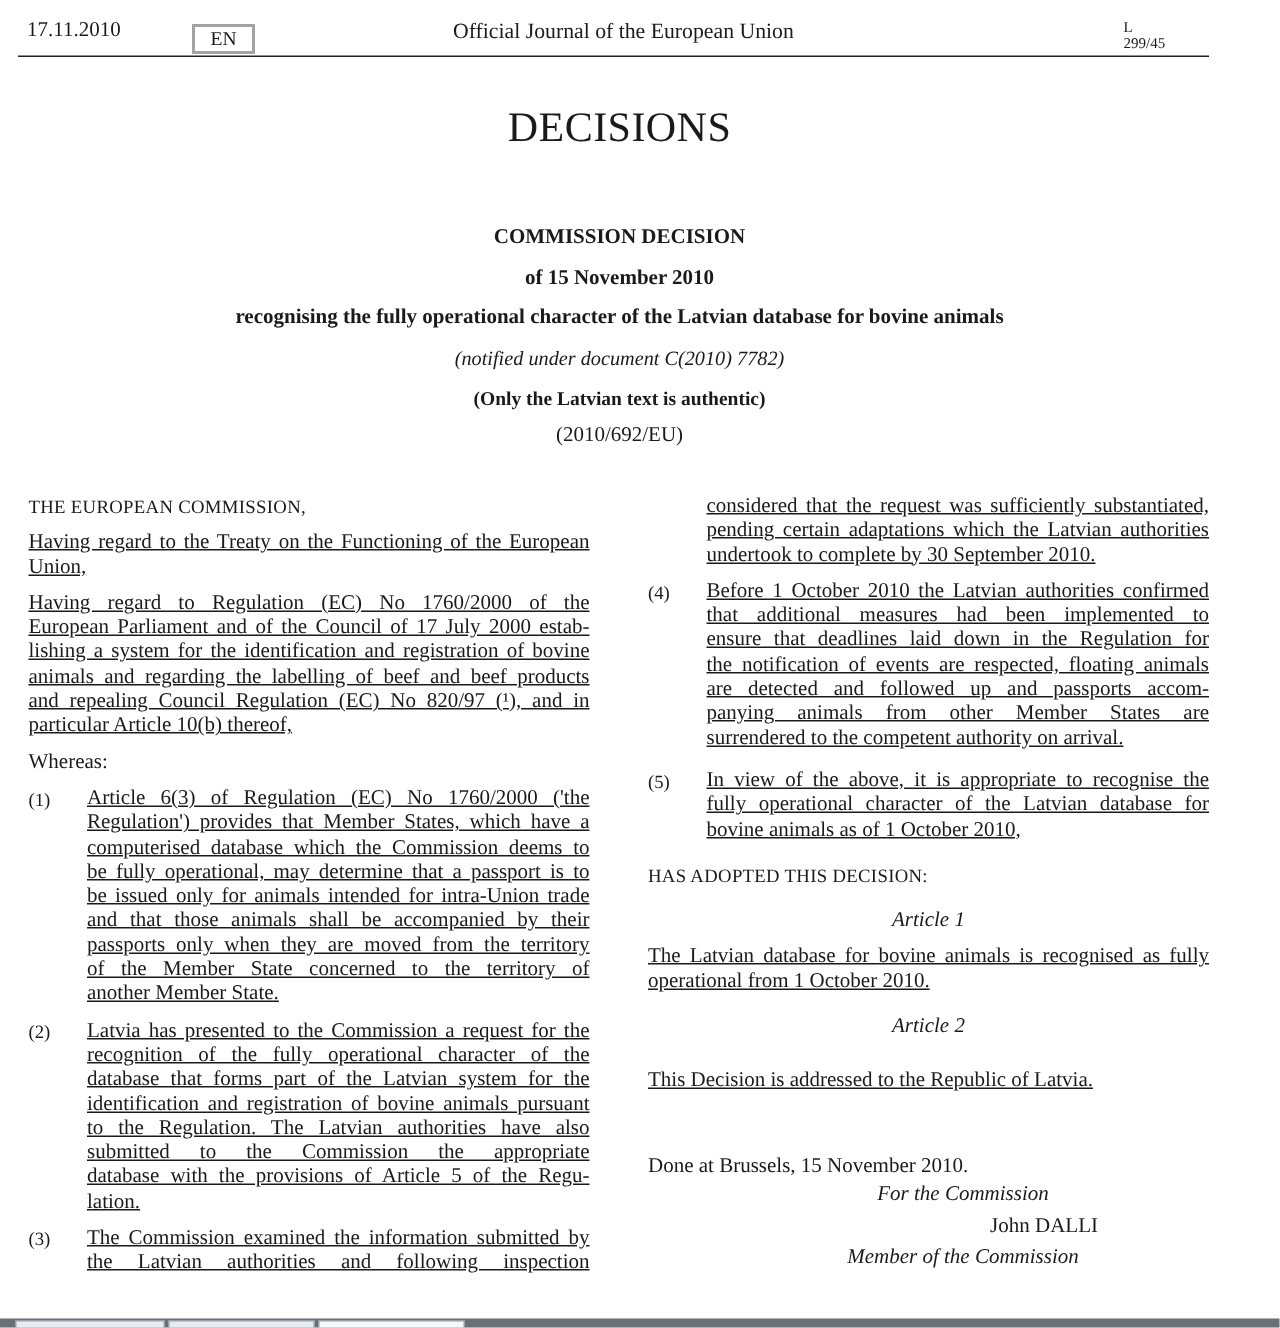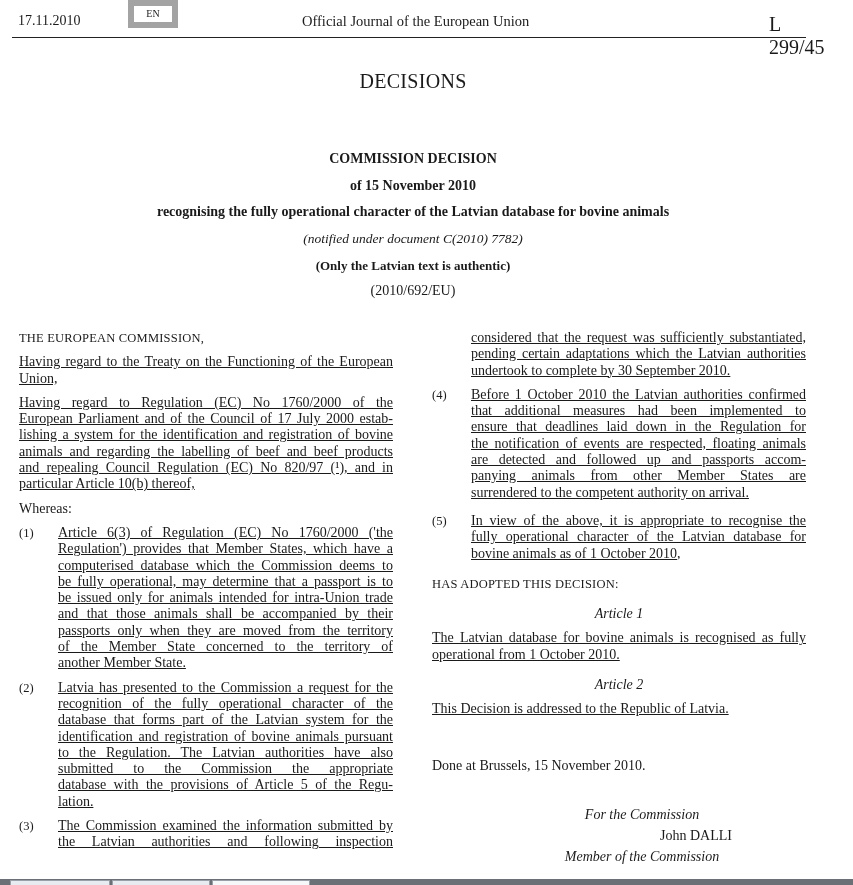--- a/index.html
+++ b/index.html
@@ -3,26 +3,26 @@
 <meta charset="utf-8">
 <style>
   html, body { margin: 0; padding: 0; }
   body {
     width: 853px; height: 885px; overflow: hidden; position: relative;
     background: #ffffff; color: #1a1a1a;
     font-family: "Liberation Serif", "DejaVu Serif", serif;
   }
   .hdr { position: absolute; top: 0; left: 0; width: 756px; height: 40px; }
   .hdr-date { position: absolute; left: 18px; top: 13px; font-size: 14px; }
-  .hdr-lang { position: absolute; left: 128px; top: 0; width: 38px; height: 16px; border: 6px solid #a3a3a3; font-size: 10px; text-align: center; line-height: 16px; }
+  .hdr-lang { position: absolute; left: 128px; top: 16px; width: 38px; height: 16px; border: 2px solid #a3a3a3; font-size: 13px; text-align: center; line-height: 16px; }
   .hdr-title { position: absolute; left: 302px; top: 13px; font-size: 14.5px; }
-  .hdr-page { position: absolute; left: 749px; top: 13px; font-size: 20px; margin-left: 20px; }
+  .hdr-page { position: absolute; left: 749px; top: 13px; font-size: 10px; }
   .hdr-rule { position: absolute; left: 12px; top: 37px; width: 794px; height: 0; border-top: 1.5px solid #222; }
 
-  .section-title { position: absolute; left: 0; top: 70px; width: 826px; text-align: center; font-size: 20px; letter-spacing: 0.3px; }
+  .section-title { position: absolute; left: 0; top: 70px; width: 826px; text-align: center; font-size: 28px; letter-spacing: 0.3px; }
 
   .titleblock { position: absolute; left: 0; width: 826px; text-align: center; font-size: 14px; }
   .tb-bold { font-weight: bold; }
   .tb-ital { font-style: italic; font-size: 13.5px; }
   .tb-small { font-weight: bold; font-size: 13px; }
 
   .col { position: absolute; font-size: 14px; line-height: 16.3px; }
   .col-left { left: 19px; top: 330px; width: 374px; }
   .col-right { left: 432px; top: 330px; width: 374px; }
 
@@ -136,28 +136,28 @@
   </div>
 
   <div class="para caps" style="margin-top:14px; margin-bottom:14px;">HAS ADOPTED THIS DECISION:</div>
 
   <div class="center ital" style="margin-bottom:8px;">Article 1</div>
   <div class="para" style="margin-bottom:14px;">
     <span class="line">The Latvian database for bovine animals is recognised as fully</span>
     <span class="line last">operational from 1 October 2010.</span>
   </div>
 
-  <div class="center ital" style="margin-bottom:8px;">Article 2</div>
+  <div class="center ital" style="margin-bottom:20px;">Article 2</div>
   <div class="para">
     <span class="line last">This Decision is addressed to the Republic of Latvia.</span>
   </div>
 
   <div style="margin-top:40px;">Done at Brussels, 15 November 2010.</div>
 
-  <div style="margin-top:30px; margin-left:120px; width:180px; text-align:center; line-height:21px;">
+  <div style="margin-left:120px; width:180px; text-align:center; line-height:21px;">
     <div class="ital">For the Commission</div>
     <div style="font-size:14px;text-align:right;">John DALLI</div>
     <div class="ital">Member of the Commission</div>
   </div>
 </div>
 
 <div class="taskbar">
   <div class="task" style="left:10px; width:100px;"></div>
   <div class="task" style="left:112px; width:98px;"></div>
   <div class="task" style="left:212px; width:98px; background:#f6f7f9;"></div>

